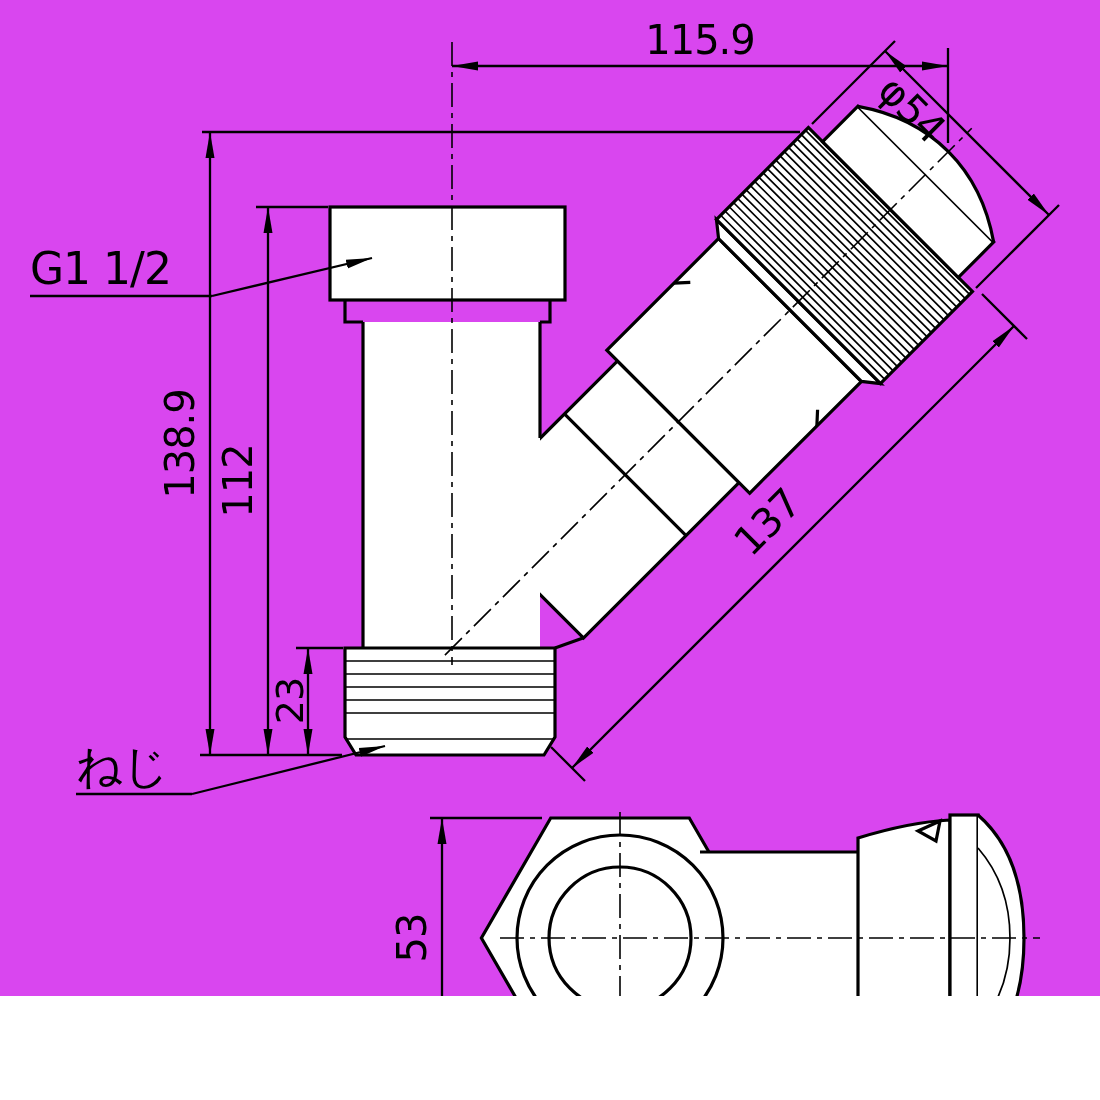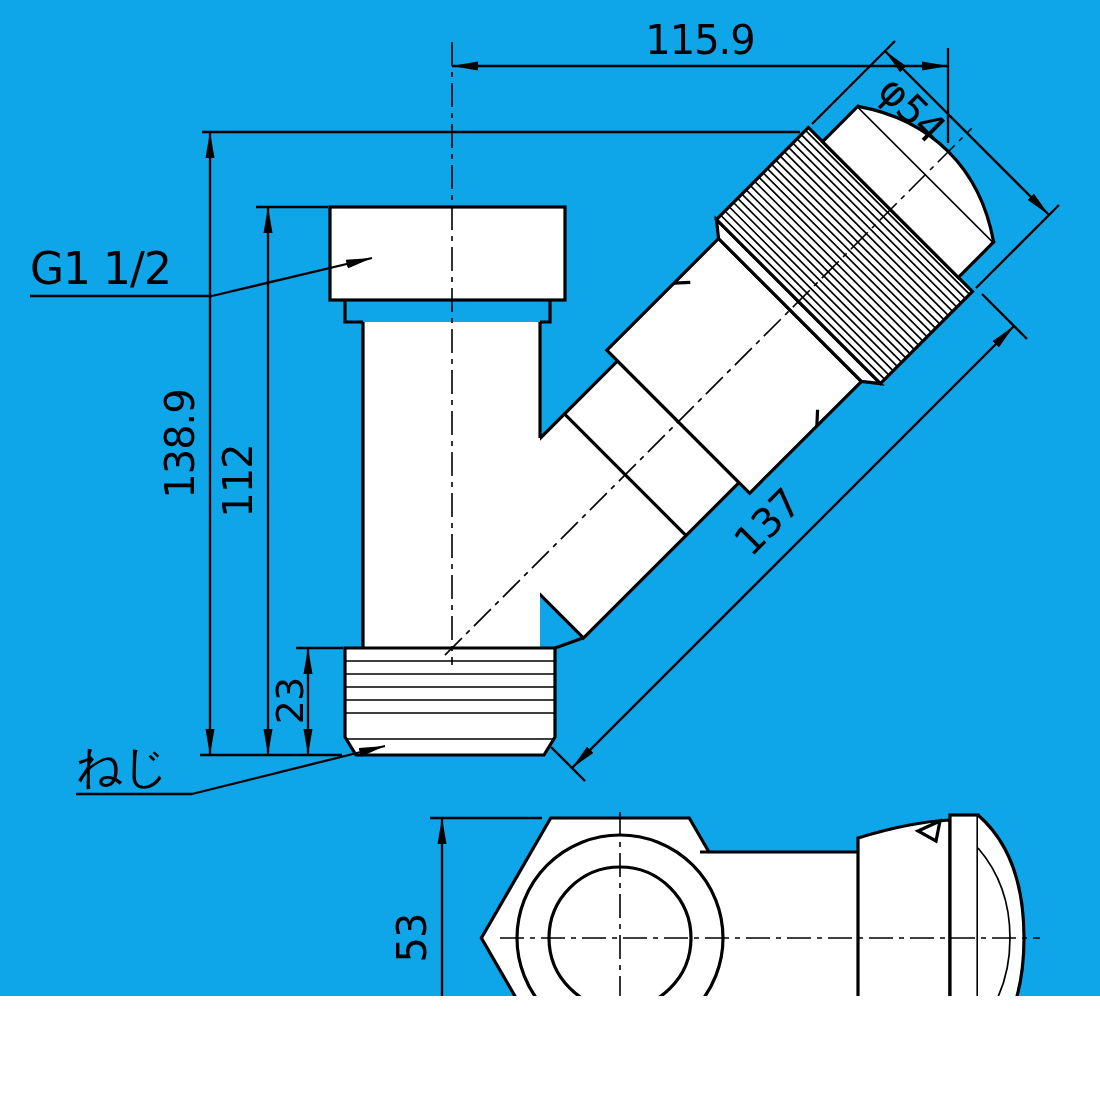--- a/index.html
+++ b/index.html
@@ -1,16 +1,16 @@
 <!DOCTYPE html>
 <html><head>
 <meta charset="utf-8">
 <style>
   html,body{margin:0;padding:0;background:#ffffff;}
-  .canvas{position:relative;width:1100px;height:996px;background:#0ea5e9;overflow:hidden;}
+  .canvas{position:relative;width:1100px;height:996px;background:#d946ef;overflow:hidden;}
   svg{position:absolute;left:0;top:0;}
   text{fill:#000;font-family:"DejaVu Sans","Liberation Sans",sans-serif;letter-spacing:-1px;}
   .dim-t{font-size:40px;}
   .dim-s{font-size:38px;}
   .lbl{font-size:44px;}
   .lbl-jp{font-size:46px;}
   .outline{fill:#fff;stroke:#000;stroke-width:3.2;}
   .edge{fill:none;stroke:#000;stroke-width:3.2;}
   .fine{fill:none;stroke:#000;stroke-width:1.7;}
   .dim{fill:none;stroke:#000;stroke-width:2.3;}

